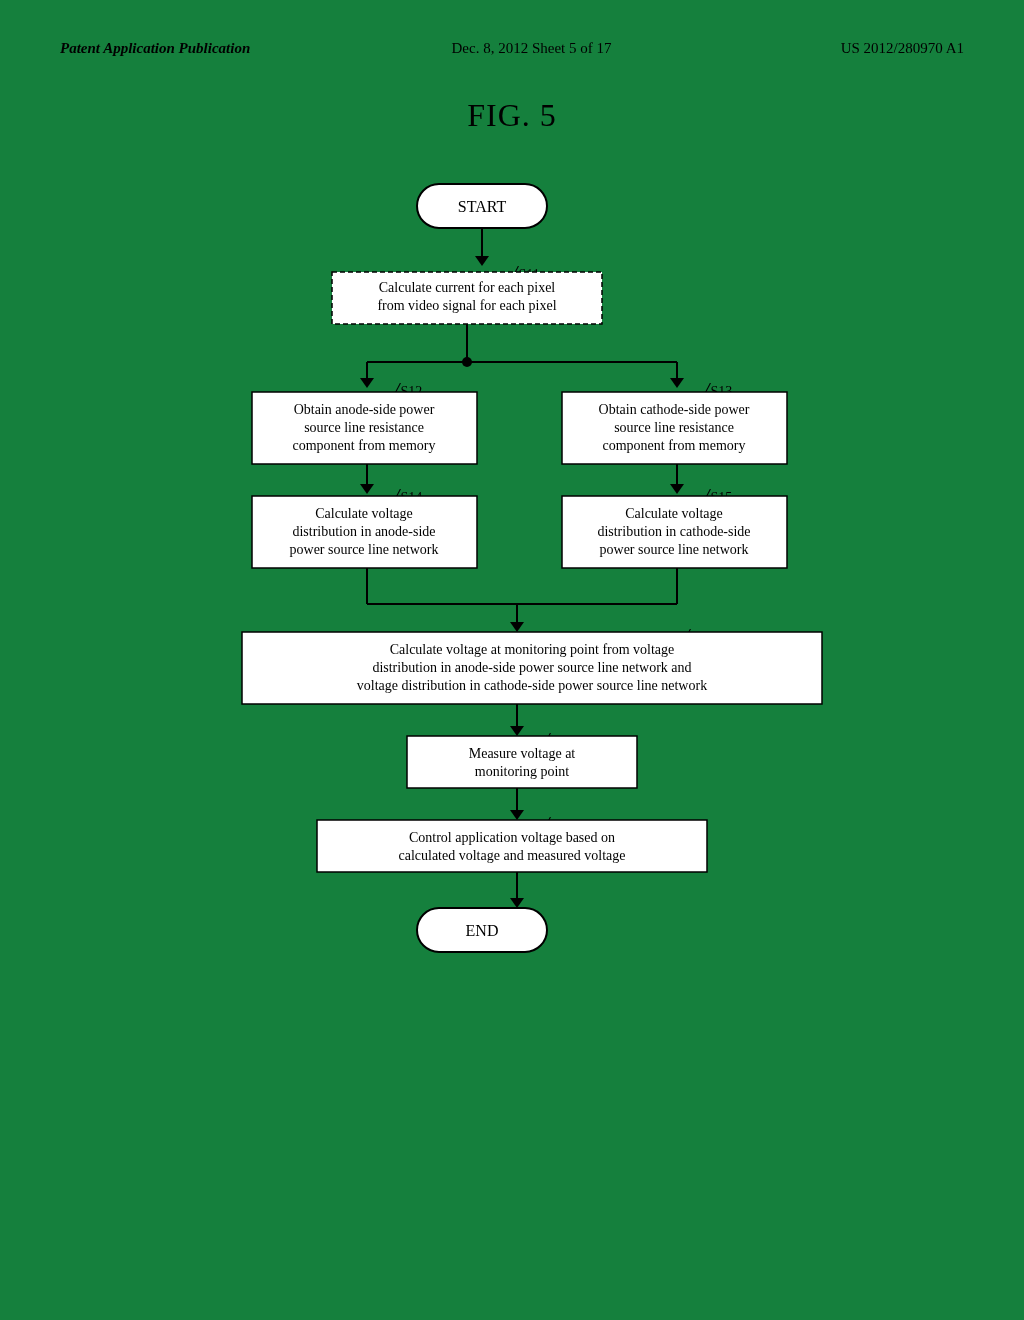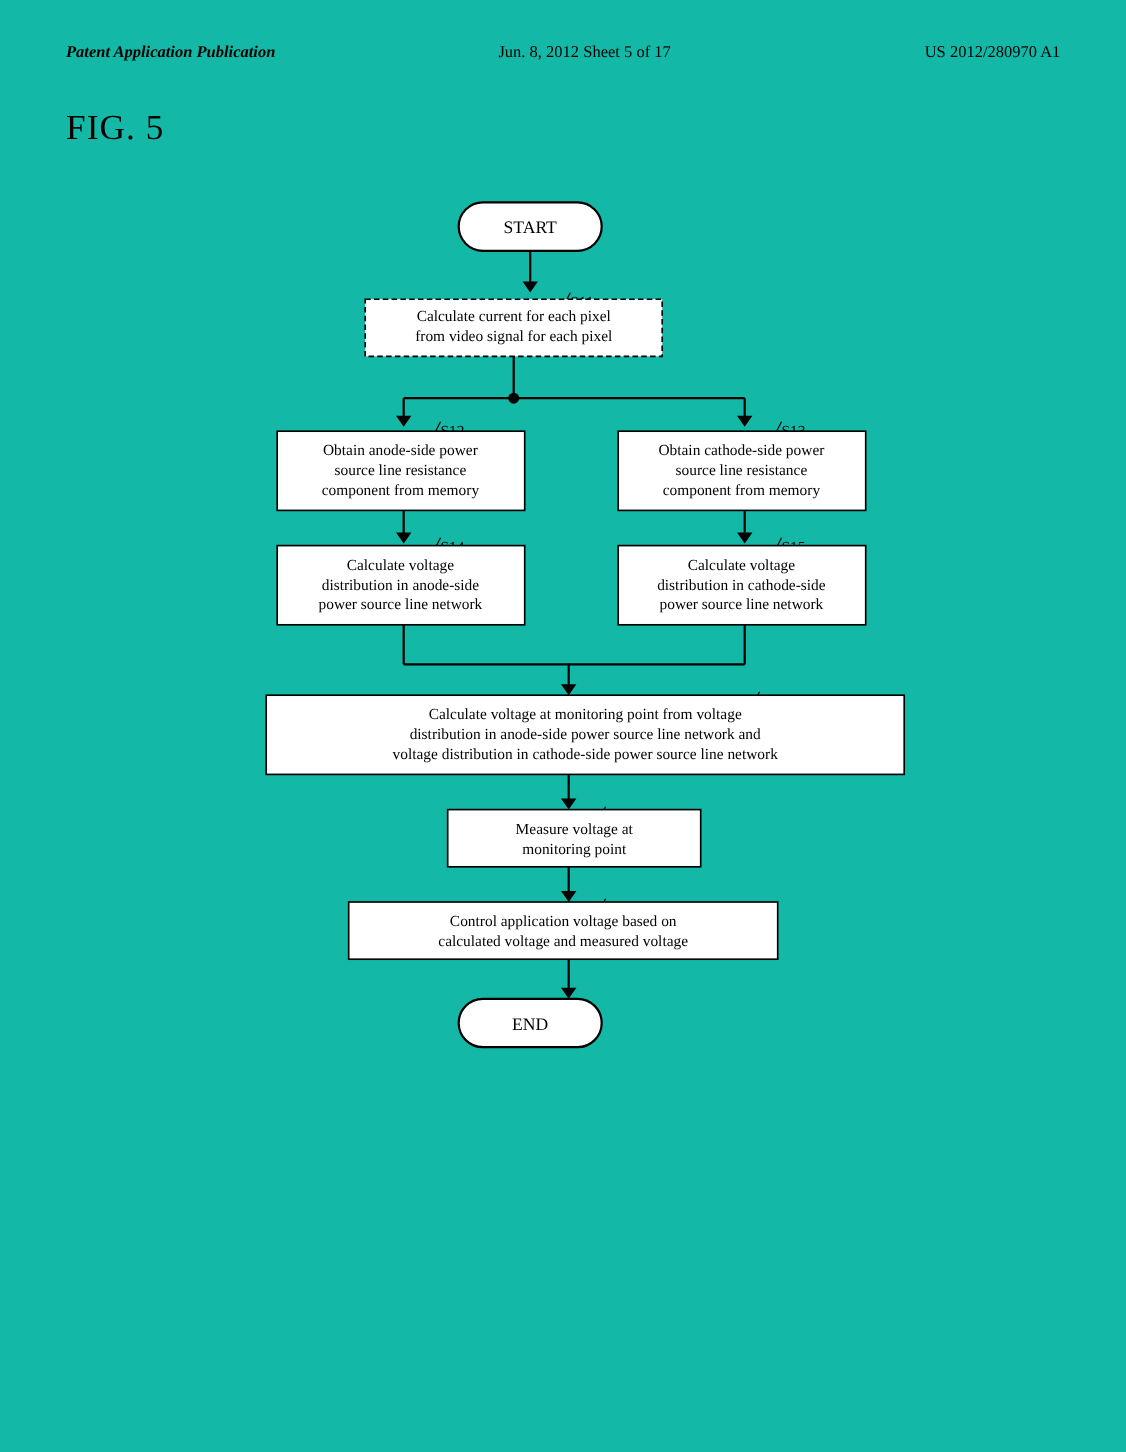--- a/index.html
+++ b/index.html
@@ -9,21 +9,21 @@
       background: #ffffff;
       font-family: 'Times New Roman', Times, serif;
       position: relative;
       overflow: hidden;
     }
 
     .page {
       width: 1024px;
       height: 1320px;
       position: relative;
-      background: #14b8a6;
+      background: #15803d;
       padding: 40px 60px;
     }
 
     
     .header {
       display: flex;
       justify-content: space-between;
       align-items: baseline;
       border-bottom: none;
       margin-bottom: 10px;
@@ -37,42 +37,42 @@
     .header-center {
       font-size: 15px;
     }
     .header-right {
       font-size: 15px;
       margin-left: 28px;
     }
 
     
     .fig-title {
-      text-align: left;
+      text-align: center;
       font-size: 32px;
       font-weight: normal;
       margin-top: 40px;
       margin-bottom: 40px;
       letter-spacing: 1px;
     }
 
     
     .flowchart-svg {
       display: block;
       margin: 0 auto;
     }
   </style>
 </head>
 <body>
 
 <div class="page">
 
   <div class="header">
     <span class="header-left">Patent Application Publication</span>
-    <span class="header-center">Jun. 8, 2012   Sheet 5 of 17</span>
+    <span class="header-center">Dec. 8, 2012   Sheet 5 of 17</span>
     <span class="header-right">US 2012/280970 A1</span>
   </div>
 
   <div class="fig-title">FIG. 5</div>
 
   <svg class="flowchart-svg" width="700" height="900" viewBox="0 0 700 900">
 
     <rect x="255" y="10" width="130" height="44" rx="22" ry="22" fill="white" stroke="black" stroke-width="2"></rect>
     <text x="320" y="38" text-anchor="middle" font-family="Times New Roman, serif" font-size="16">START</text>
 

